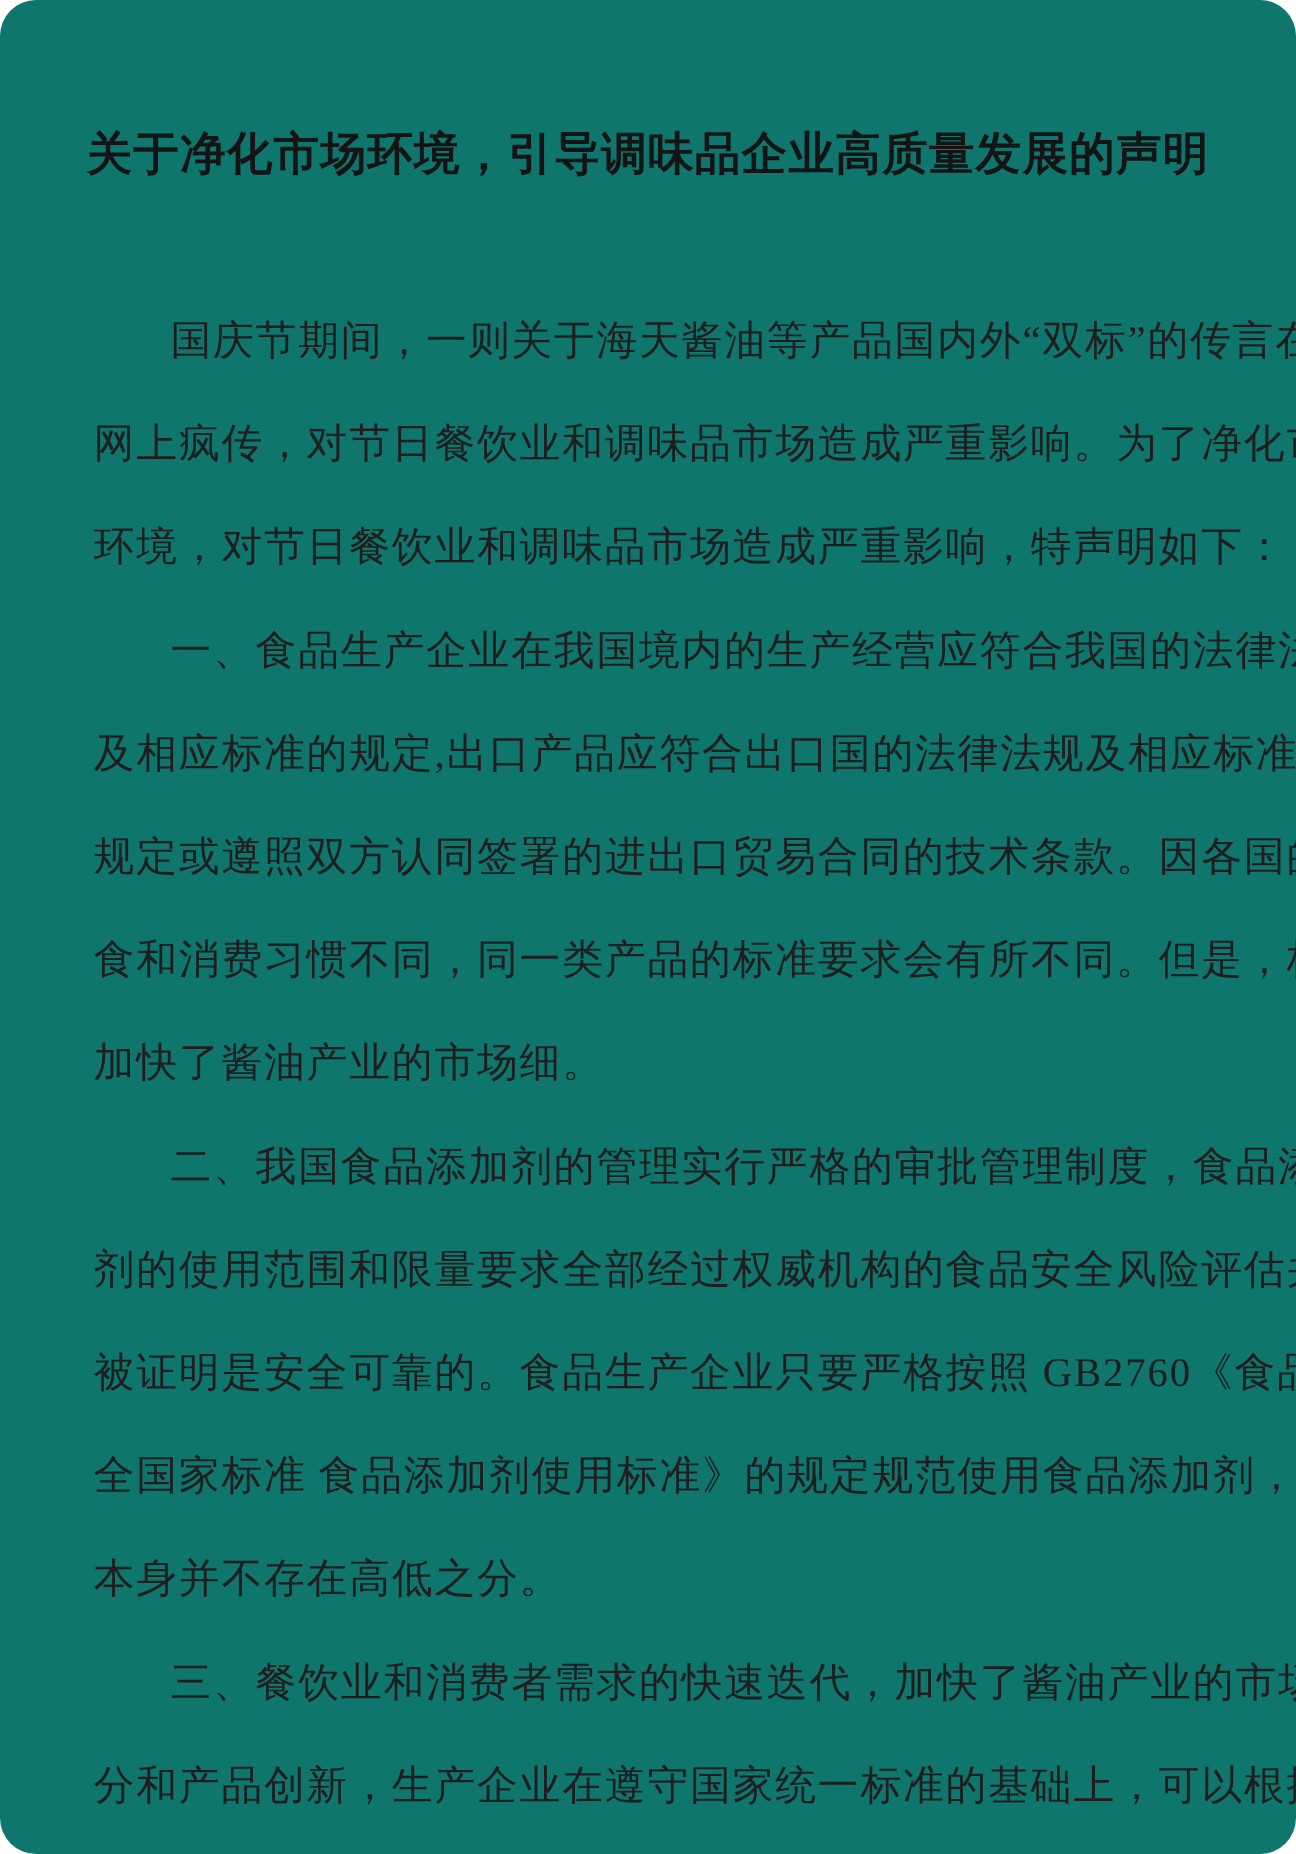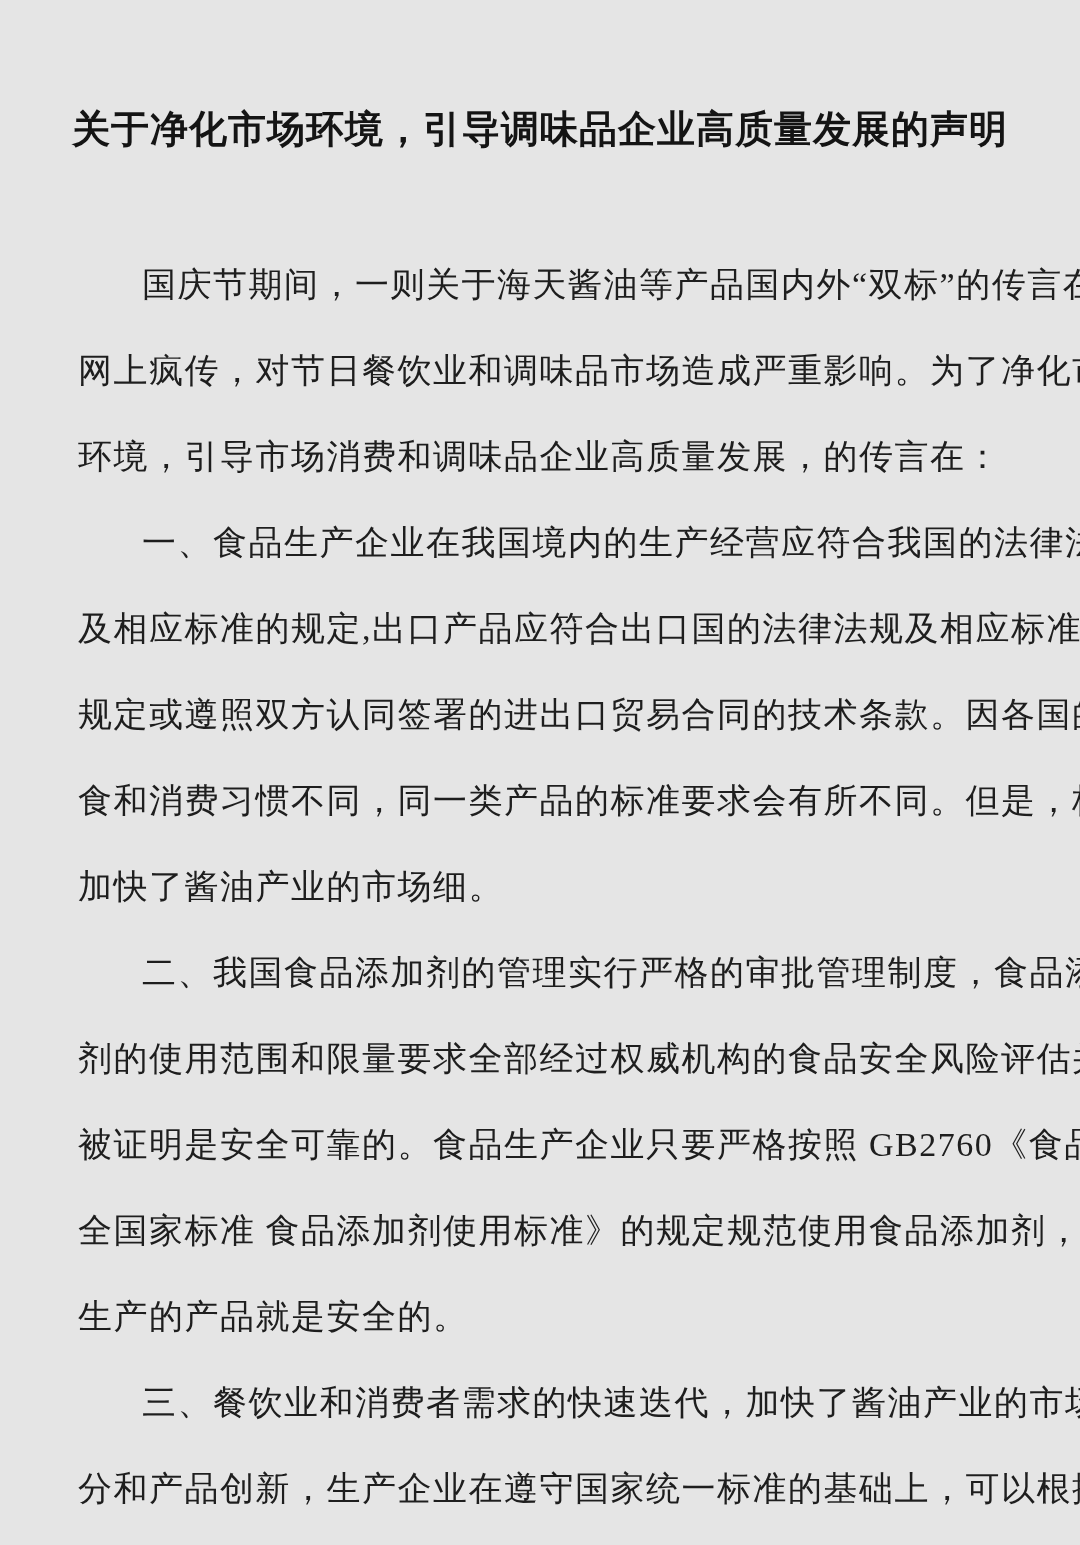--- a/index.html
+++ b/index.html
@@ -4,24 +4,25 @@
 <style>
   * { margin: 0; padding: 0; box-sizing: border-box; }
   html, body {
     background: #ffffff;
   }
   .page {
     position: relative;
     width: 1080px;
     height: 1545px;
     margin: 0 auto;
-    background: #e5e5e5;
+    background: #0f766e;
     overflow: hidden;
     font-family: "Liberation Serif", "DejaVu Serif", serif;
     color: #1e1e1e;
+    border-radius: 30px;
   }
   .doc-title {
     padding-top: 102px;
     text-align: center;
     font-family: "Liberation Sans", "DejaVu Sans", sans-serif;
     font-weight: bold;
     font-size: 38px;
     line-height: 54px;
     letter-spacing: 1px;
     color: #141414;
@@ -49,37 +50,37 @@
 
 <div class="page">
 
   <h1 class="doc-title">关于净化市场环境，引导调味品企业高质量发展的声明</h1>
 
   <div class="doc-body">
 
     <div class="para">
       <div class="para-line indent">国庆节期间，一则关于海天酱油等产品国内外“双标”的传言在</div>
       <div class="para-line">网上疯传，对节日餐饮业和调味品市场造成严重影响。为了净化市场</div>
-      <div class="para-line">环境，引导市场消费和调味品企业高质量发展，的传言在：</div>
+      <div class="para-line">环境，对节日餐饮业和调味品市场造成严重影响，特声明如下：</div>
     </div>
 
     <div class="para">
       <div class="para-line indent">一、食品生产企业在我国境内的生产经营应符合我国的法律法规</div>
       <div class="para-line">及相应标准的规定,出口产品应符合出口国的法律法规及相应标准的</div>
       <div class="para-line">规定或遵照双方认同签署的进出口贸易合同的技术条款。因各国的饮</div>
       <div class="para-line">食和消费习惯不同，同一类产品的标准要求会有所不同。但是，标准</div>
       <div class="para-line">加快了酱油产业的市场细。</div>
     </div>
 
     <div class="para">
       <div class="para-line indent">二、我国食品添加剂的管理实行严格的审批管理制度，食品添加</div>
       <div class="para-line">剂的使用范围和限量要求全部经过权威机构的食品安全风险评估并</div>
       <div class="para-line">被证明是安全可靠的。食品生产企业只要严格按照 GB2760《食品安</div>
       <div class="para-line">全国家标准 食品添加剂使用标准》的规定规范使用食品添加剂，其</div>
-      <div class="para-line">生产的产品就是安全的。</div>
+      <div class="para-line">本身并不存在高低之分。</div>
     </div>
 
     <div class="para">
       <div class="para-line indent">三、餐饮业和消费者需求的快速迭代，加快了酱油产业的市场细</div>
       <div class="para-line">分和产品创新，生产企业在遵守国家统一标准的基础上，可以根据各</div>
     </div>
 
   </div>
 </div>
 

